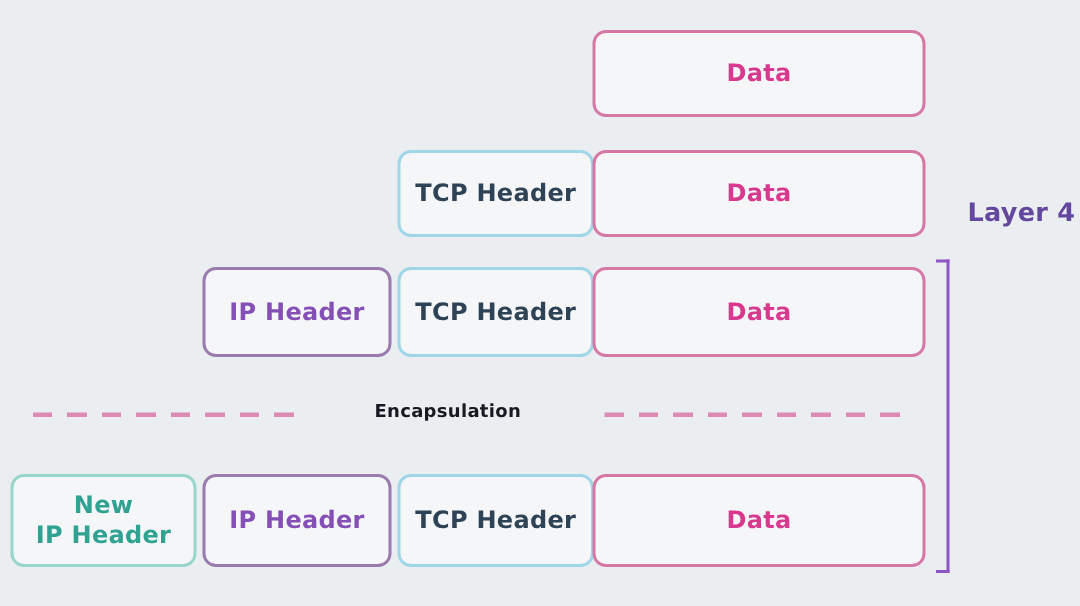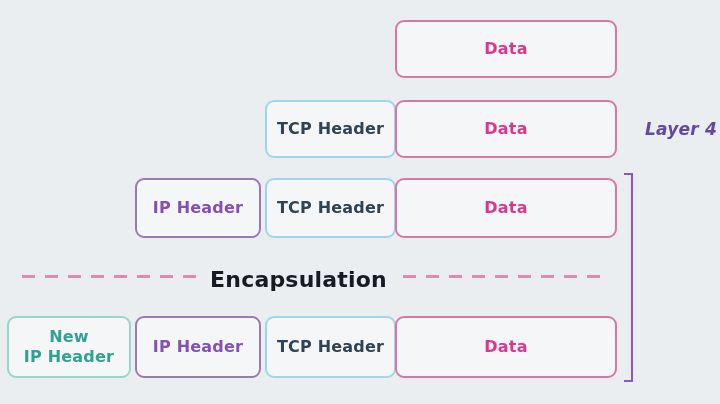--- a/index.html
+++ b/index.html
@@ -49,41 +49,41 @@
   .box .line { display: block; }
 
   .layer-label {
     position: absolute;
     color: #64479e;
     font-weight: 700;
     font-size: 17px;
     letter-spacing: 0.2px;
     white-space: nowrap;
   }
-  .layer4-label { left: 645px; top: 119px; font-style: italic; }
+  .layer4-label { left: 645px; top: 132px; }
   .layer3-label { left: 647px; top: 267px; }
 
   .dash-line {
     position: absolute;
     top: 275px;
     height: 3px;
     background: repeating-linear-gradient(90deg, #dd8ab4 0 13px, transparent 13px 23px);
   }
   .dash-left  { left: 22px;  width: 174px; }
   .dash-right { left: 403px; width: 205px; }
 
   .encap-label {
     position: absolute;
     left: 196px;
     top: 267px;
     width: 205px;
     text-align: center;
     color: #191923;
     font-weight: 700;
-    font-size: 22px;
+    font-size: 12px;
     letter-spacing: 0.2px;
   }
 
   .bracket {
     position: absolute;
     left: 624px;
     top: 173px;
     width: 9px;
     height: 209px;
     box-sizing: border-box;

